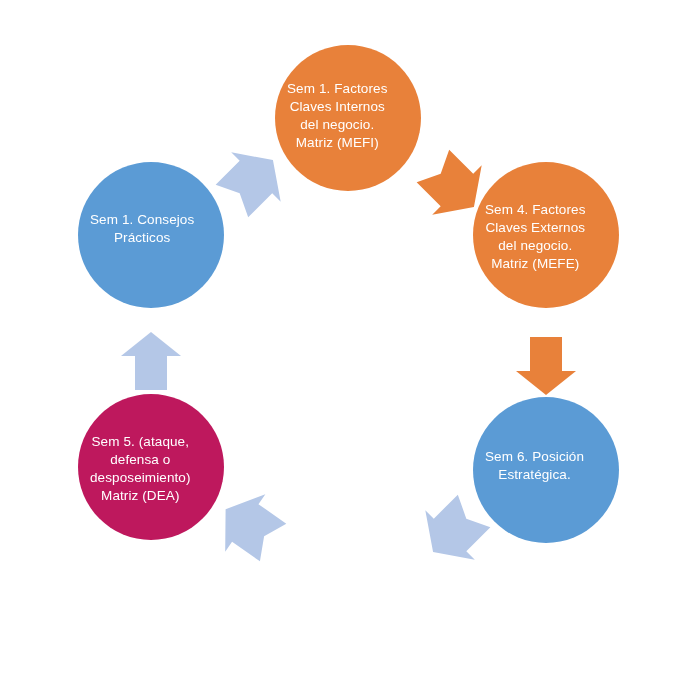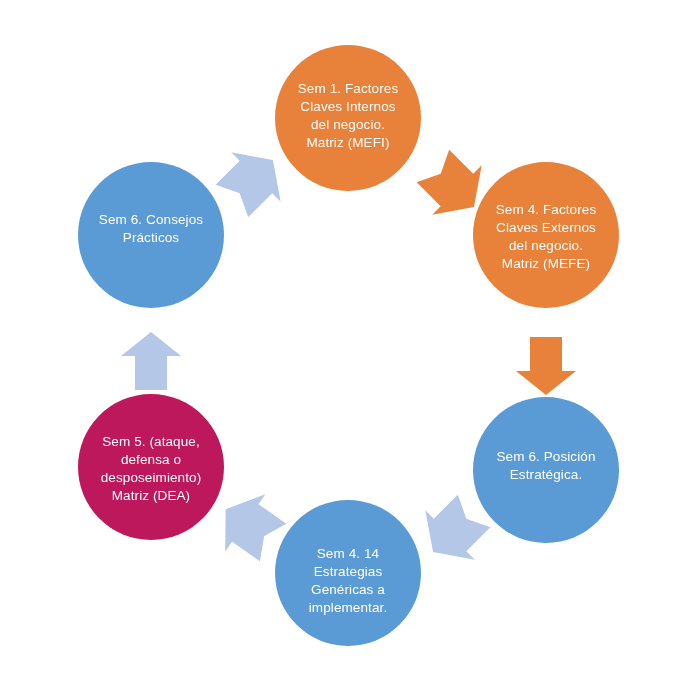--- a/index.html
+++ b/index.html
@@ -25,21 +25,20 @@
     top: 0;
     left: 0;
     width: 700px;
     height: 700px;
   }
   .node-circle {
     position: absolute;
     border-radius: 50%;
     display: flex;
     align-items: center;
-    justify-content: center;
     box-sizing: border-box;
   }
   .node-label {
     color: #ffffff;
     font-family: "Liberation Sans", sans-serif;
     font-size: 13.5px;
     line-height: 1.32;
     text-align: center;
     white-space: pre-line;
     padding: 0 12px;
@@ -104,32 +103,26 @@
 Claves Externos
 del negocio.
 Matriz (MEFE)</span>
   </div>
 
   <div class="node-circle" id="node-sem3" style="background: rgb(91, 155, 213);">
     <span class="node-label">Sem 6. Posición
 Estratégica.</span>
   </div>
 
-  <div class="node-circle" id="node-sem4" style="background: rgb(91, 155, 213);">
-    <span class="node-label">Sem 4. 14
-Estrategias
-Genéricas a
-implementar.</span>
-  </div>
 
   <div class="node-circle" id="node-sem5" style="background: #be185d;">
     <span class="node-label">Sem 5. (ataque,
 defensa o
 desposeimiento)
 Matriz (DEA)</span>
   </div>
 
   <div class="node-circle" id="node-sem6" style="background: rgb(91, 155, 213);">
-    <span class="node-label">Sem 6. Consejos
+    <span class="node-label">Sem 1. Consejos
 Prácticos</span>
   </div>
 
 </div>
 
 </body></html>

